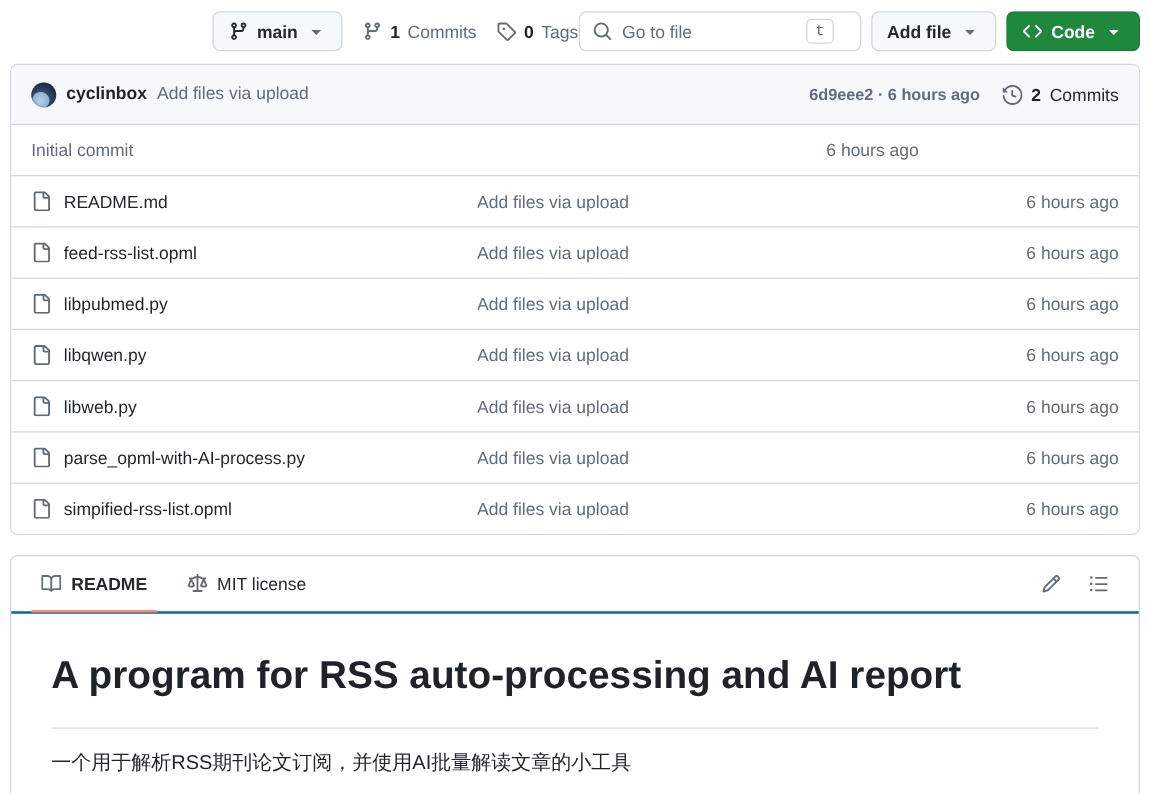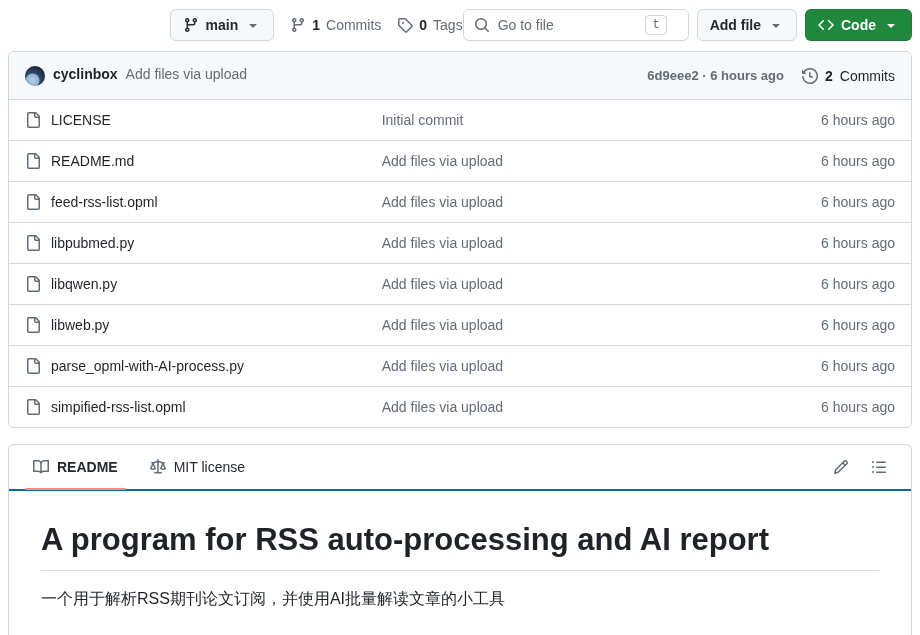--- a/index.html
+++ b/index.html
@@ -104,21 +104,21 @@
   }
   .tabs-spacer { flex:1; }
   .icon-btn {
     display:flex; align-items:center; justify-content:center;
     width:28px; height:28px; margin-right:10px;
     background:none; border:none; color:#636c76; cursor:pointer; border-radius:6px;
   }
 
   .readme-content { padding:16px 32px 32px 32px; }
   .readme-content h1 {
-    margin:14px 0 16px 0; padding-bottom:10px;
+    margin:14px 0 16px 0; padding-bottom:22px;
     font-size:31px; font-weight:600; line-height:1.25;
     border-bottom:1px solid #d8dee4; color:#1f2328;
   }
   .readme-content p { margin:0; font-size:16px; line-height:1.5; color:#1f2328; }
 </style>
 </head>
 <body>
 
 <div class="toolbar">
   <div class="toolbar-left">
@@ -212,28 +212,20 @@
               <path d="m.427 1.927 1.215 1.215a8.002 8.002 0 1 1-1.6 5.685.75.75 0 1 1 1.493-.154 6.5 6.5 0 1 0 1.18-4.458l1.358 1.358A.25.25 0 0 1 3.896 6H.25A.25.25 0 0 1 0 5.75V2.104a.25.25 0 0 1 .427-.177ZM7.75 4a.75.75 0 0 1 .75.75v2.992l2.028.812a.75.75 0 0 1-.557 1.392l-2.5-1A.751.751 0 0 1 7 8.25v-3.5A.75.75 0 0 1 7.75 4Z"></path>
             </svg>
         </span>
         <span class="cnt">2</span>
         <span>Commits</span>
       </a>
     </div>
   </div>
   <div id="file-rows">
   <div class="file-row">
-    <div class="cell-name">
-      <span class="icn">
-        <svg width="16" height="16" viewBox="0 0 16 16" fill="currentColor">
-              <path d="M2 1.75C2 .784 2.784 0 3.75 0h6.586c.464 0 .909.184 1.237.513l2.914 2.914c.329.328.513.773.513 1.237v9.586A1.75 1.75 0 0 1 13.25 16h-9.5A1.75 1.75 0 0 1 2 14.25Zm1.75-.25a.25.25 0 0 0-.25.25v12.5c0 .138.112.25.25.25h9.5a.25.25 0 0 0 .25-.25V6h-2.75A1.75 1.75 0 0 1 9 4.25V1.5Zm6.75.062V4.25c0 .138.112.25.25.25h2.688l-.011-.013-2.914-2.914-.013-.011Z"></path>
-            </svg>
-      </span>
-      <a class="file-name">LICENSE</a>
-    </div>
     <div class="cell-msg">
       <a>Initial commit</a>
     </div>
     <div class="cell-time">6 hours ago</div>
   </div>
 
   <div class="file-row">
     <div class="cell-name">
       <span class="icn">
         <svg width="16" height="16" viewBox="0 0 16 16" fill="currentColor">

